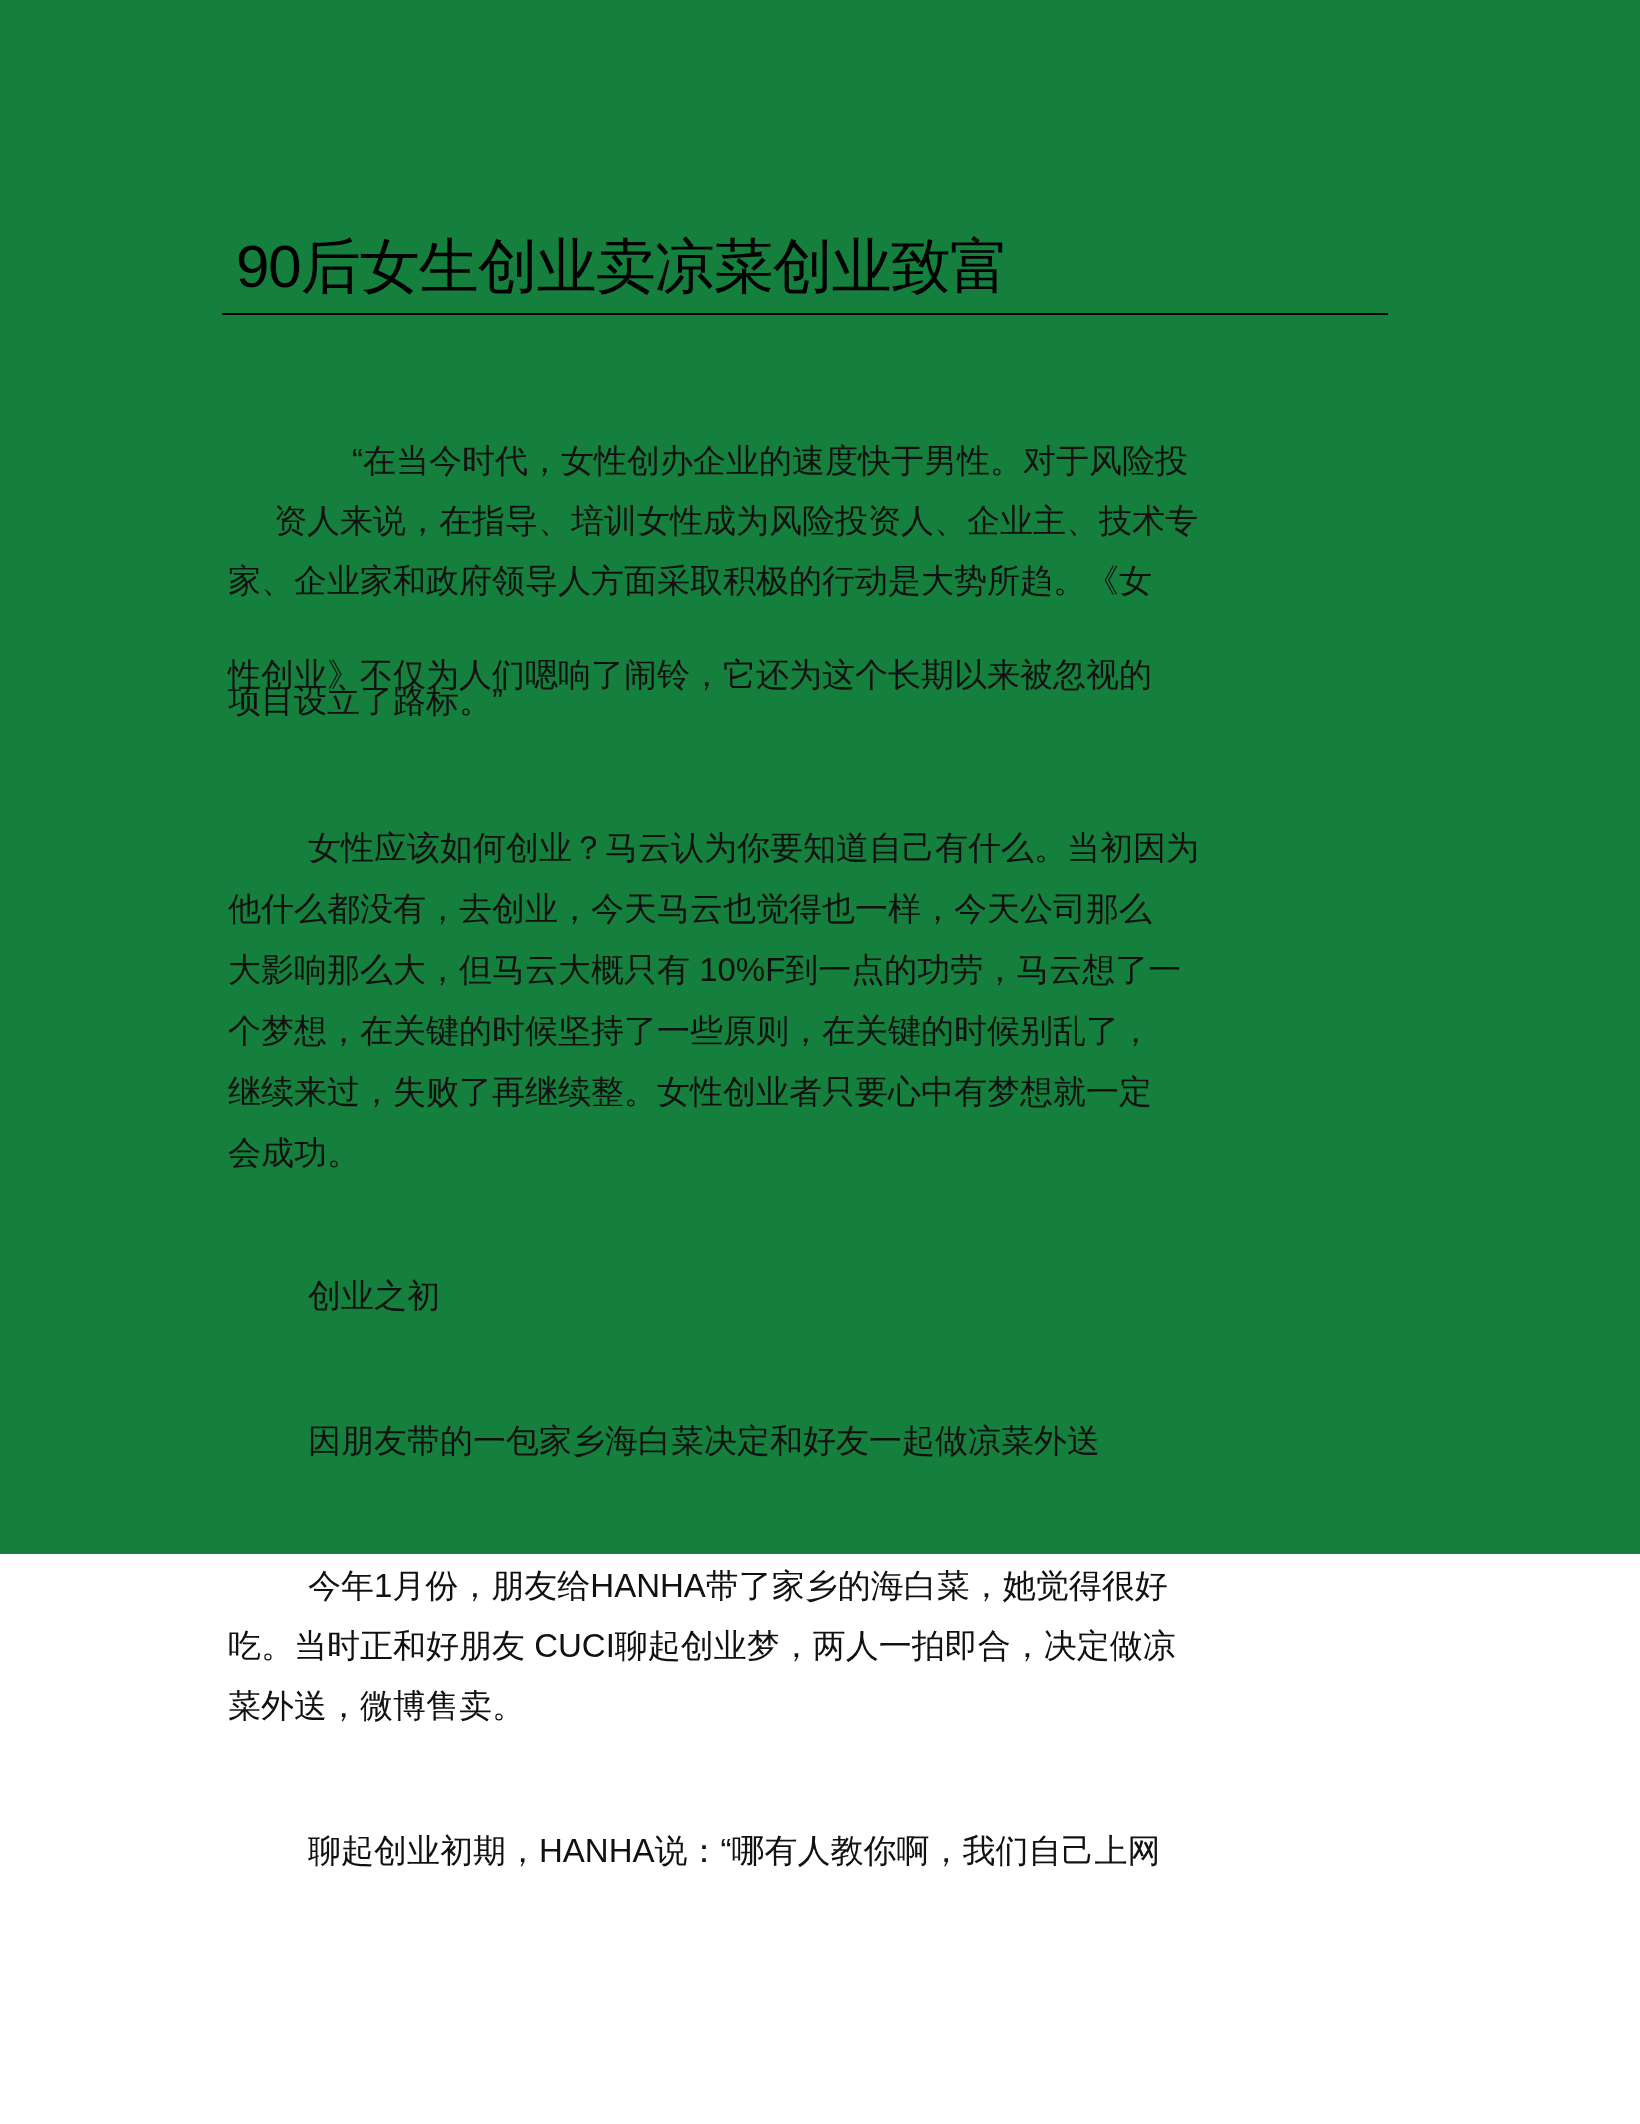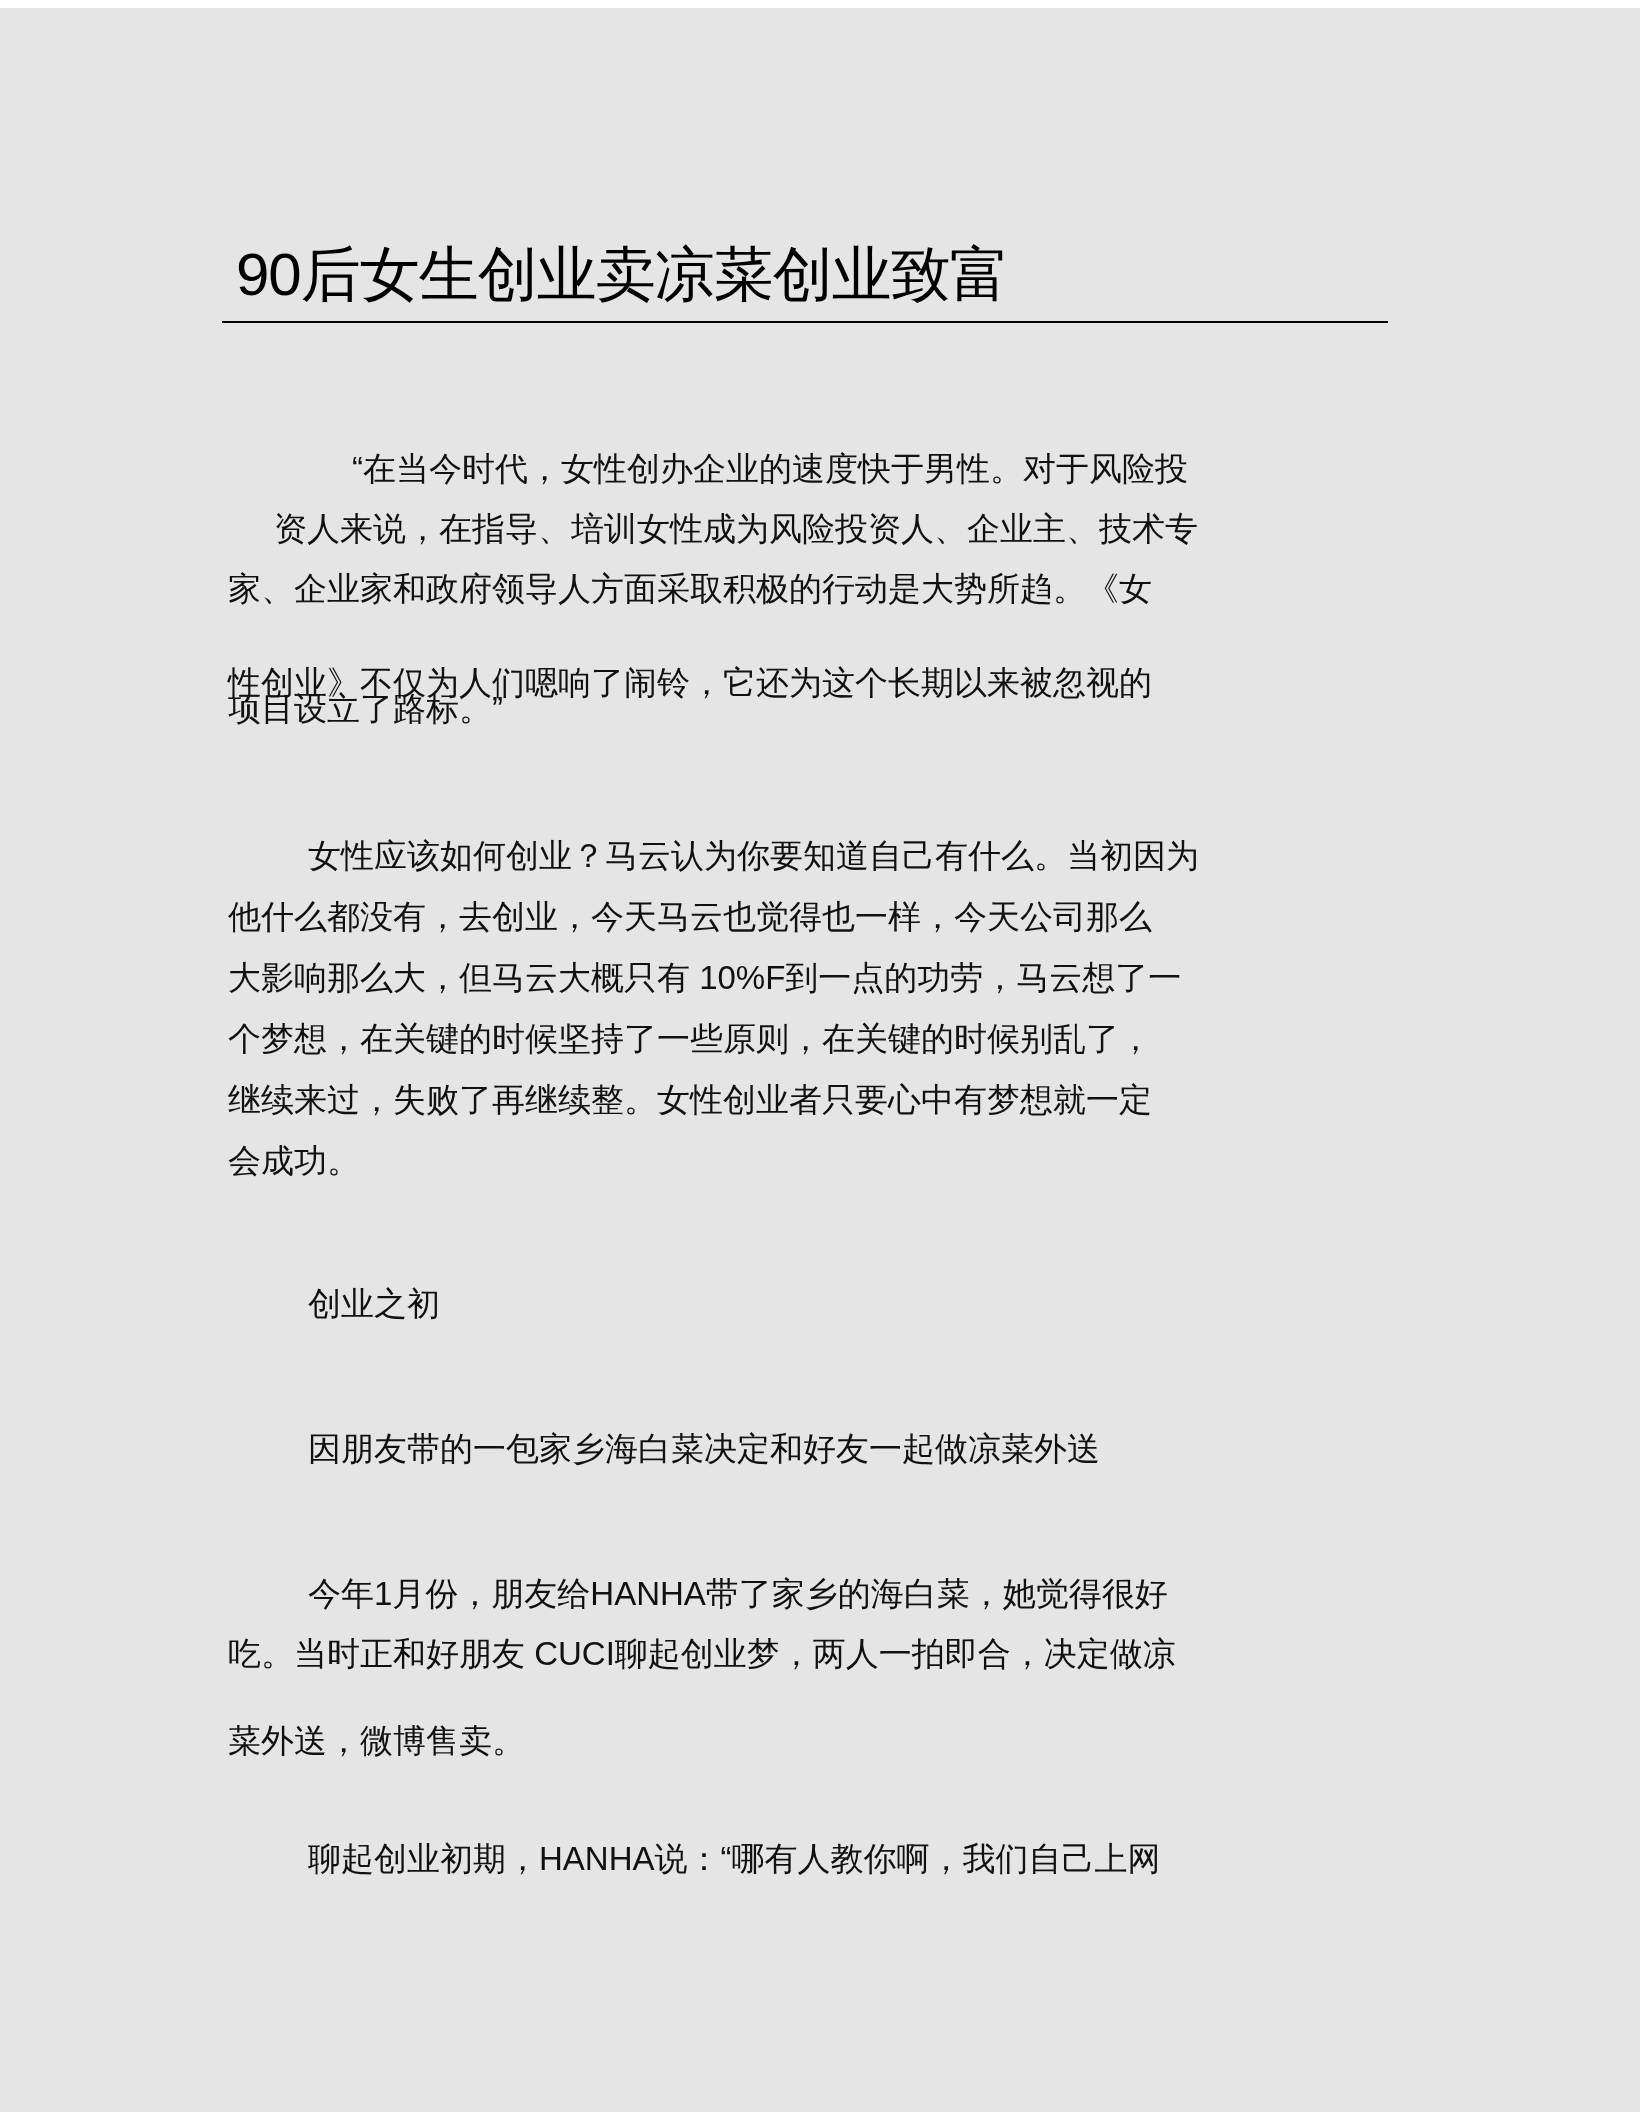--- a/index.html
+++ b/index.html
@@ -1,17 +1,17 @@
 <!DOCTYPE html>
 <html><head>
 <meta charset="utf-8">
 <style>
   html, body { margin: 0; padding: 0; background: #ffffff; }
   body { width: 1640px; height: 2124px; position: relative; overflow: hidden; }
-  .page { position: absolute; left: 0; top: 8px; width: 1640px; height: 2104px; background: #e5e5e5; }
+  .page { position: absolute; left: 0; top: 0; width: 1640px; height: 1554px; background: #15803d; }
   .title {
     position: absolute; left: 236px; top: 232px;
     font-family: "Liberation Sans", "DejaVu Sans", sans-serif;
     font-size: 60px; line-height: 70px; color: #000;
     white-space: nowrap; letter-spacing: -1px;
   }
   .rule {
     position: absolute; left: 222px; top: 313px; width: 1166px; height: 2px; background: #000;
   }
   .line {
@@ -40,16 +40,16 @@
   <div class="line" style="top:1011px;">个梦想，在关键的时候坚持了一些原则，在关键的时候别乱了，</div>
   <div class="line" style="top:1072px;">继续来过，失败了再继续整。女性创业者只要心中有梦想就一定</div>
   <div class="line" style="top:1133px;">会成功。</div>
 
   <div class="line" style="left:308px; top:1276px;">创业之初</div>
 
   <div class="line" style="left:308px; top:1421px;">因朋友带的一包家乡海白菜决定和好友一起做凉菜外送</div>
 
   <div class="line" style="left:308px; top:1566px;">今年1月份，朋友给HANHA带了家乡的海白菜，她觉得很好</div>
   <div class="line" style="top:1626px;">吃。当时正和好朋友 CUCI聊起创业梦，两人一拍即合，决定做凉</div>
-  <div class="line" style="top:1686px;margin-top:27px;">菜外送，微博售卖。</div>
+  <div class="line" style="top:1686px;">菜外送，微博售卖。</div>
 
   <div class="line" style="left:308px; top:1831px;">聊起创业初期，HANHA说：“哪有人教你啊，我们自己上网</div>
 </div>
 
 </body></html>

